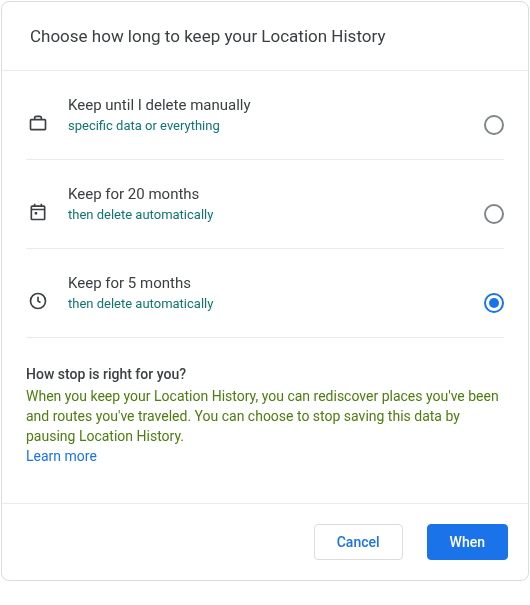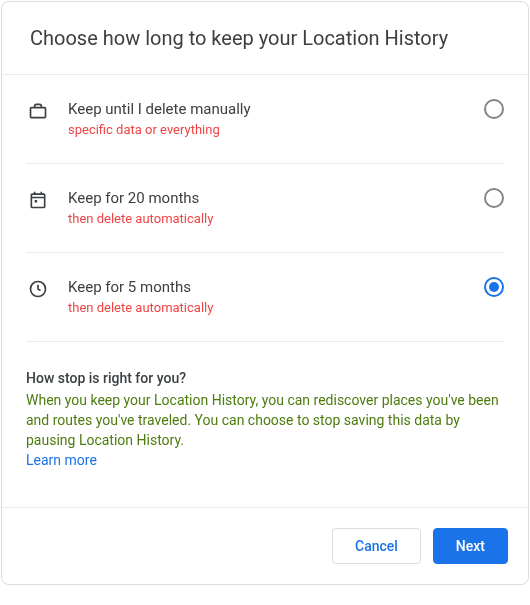--- a/index.html
+++ b/index.html
@@ -16,30 +16,30 @@
       width: 528px;
       border: 1px solid #dadce0;
       border-radius: 8px;
       overflow: hidden;
     }
     .header {
       padding: 24px 24px 24px 28px;
       border-bottom: 1px solid #e8eaed;
     }
     .header-title {
-      font-size: 20px;
+      font-size: 17px;
       color: #3c4043;
       font-weight: 400;
     }
     .options {
       padding: 0 24px;
     }
     .option {
       display: flex;
-      align-items: flex-start;
+      align-items: flex-end;
       padding: 24px 0;
       border-bottom: 1px solid #e8eaed;
       cursor: pointer;
     }
     .option-icon {
       width: 24px;
       height: 24px;
       flex-shrink: 0;
       display: flex;
       align-items: center;
@@ -51,21 +51,21 @@
       padding-left: 18px;
     }
     .option-title {
       font-size: 15px;
       color: #3c4043;
       font-weight: 400;
       line-height: 20px;
     }
     .option-subtitle {
       font-size: 13px;
-      color: #ef4444;
+      color: #0f766e;
       line-height: 18px;
       margin-top: 2px;
     }
     .radio {
       width: 20px;
       height: 20px;
       border: 2px solid #80868b;
       border-radius: 50%;
       flex-shrink: 0;
       position: relative;
@@ -101,21 +101,21 @@
       color: #1a73e8;
       text-decoration: none;
       font-size: 14px;
       display: inline-block;
       margin-top: 0;
     }
     .footer {
       display: flex;
       justify-content: flex-end;
       padding: 20px 20px 20px 20px;
-      gap: 12px;
+      gap: 24px;
       border-top: 1px solid #e8eaed;
       margin-top: 14px;
     }
     .btn {
       font-size: 14px;
       font-weight: 500;
       padding: 9px 22px;
       border-radius: 4px;
       cursor: pointer;
       font-family: inherit;
@@ -185,15 +185,15 @@
   </div>
 
   <div class="info">
     <div class="info-title">How stop is right for you?</div>
     <div class="info-body">When you keep your Location History, you can rediscover places you've been and routes you've traveled. You can choose to stop saving this data by pausing Location History.</div>
     <a href="#" class="learn-more">Learn more</a>
   </div>
 
   <div class="footer">
     <button class="btn btn-cancel">Cancel</button>
-    <button class="btn btn-next">Next</button>
+    <button class="btn btn-next">When</button>
   </div>
 </div>
 
 </body></html>

